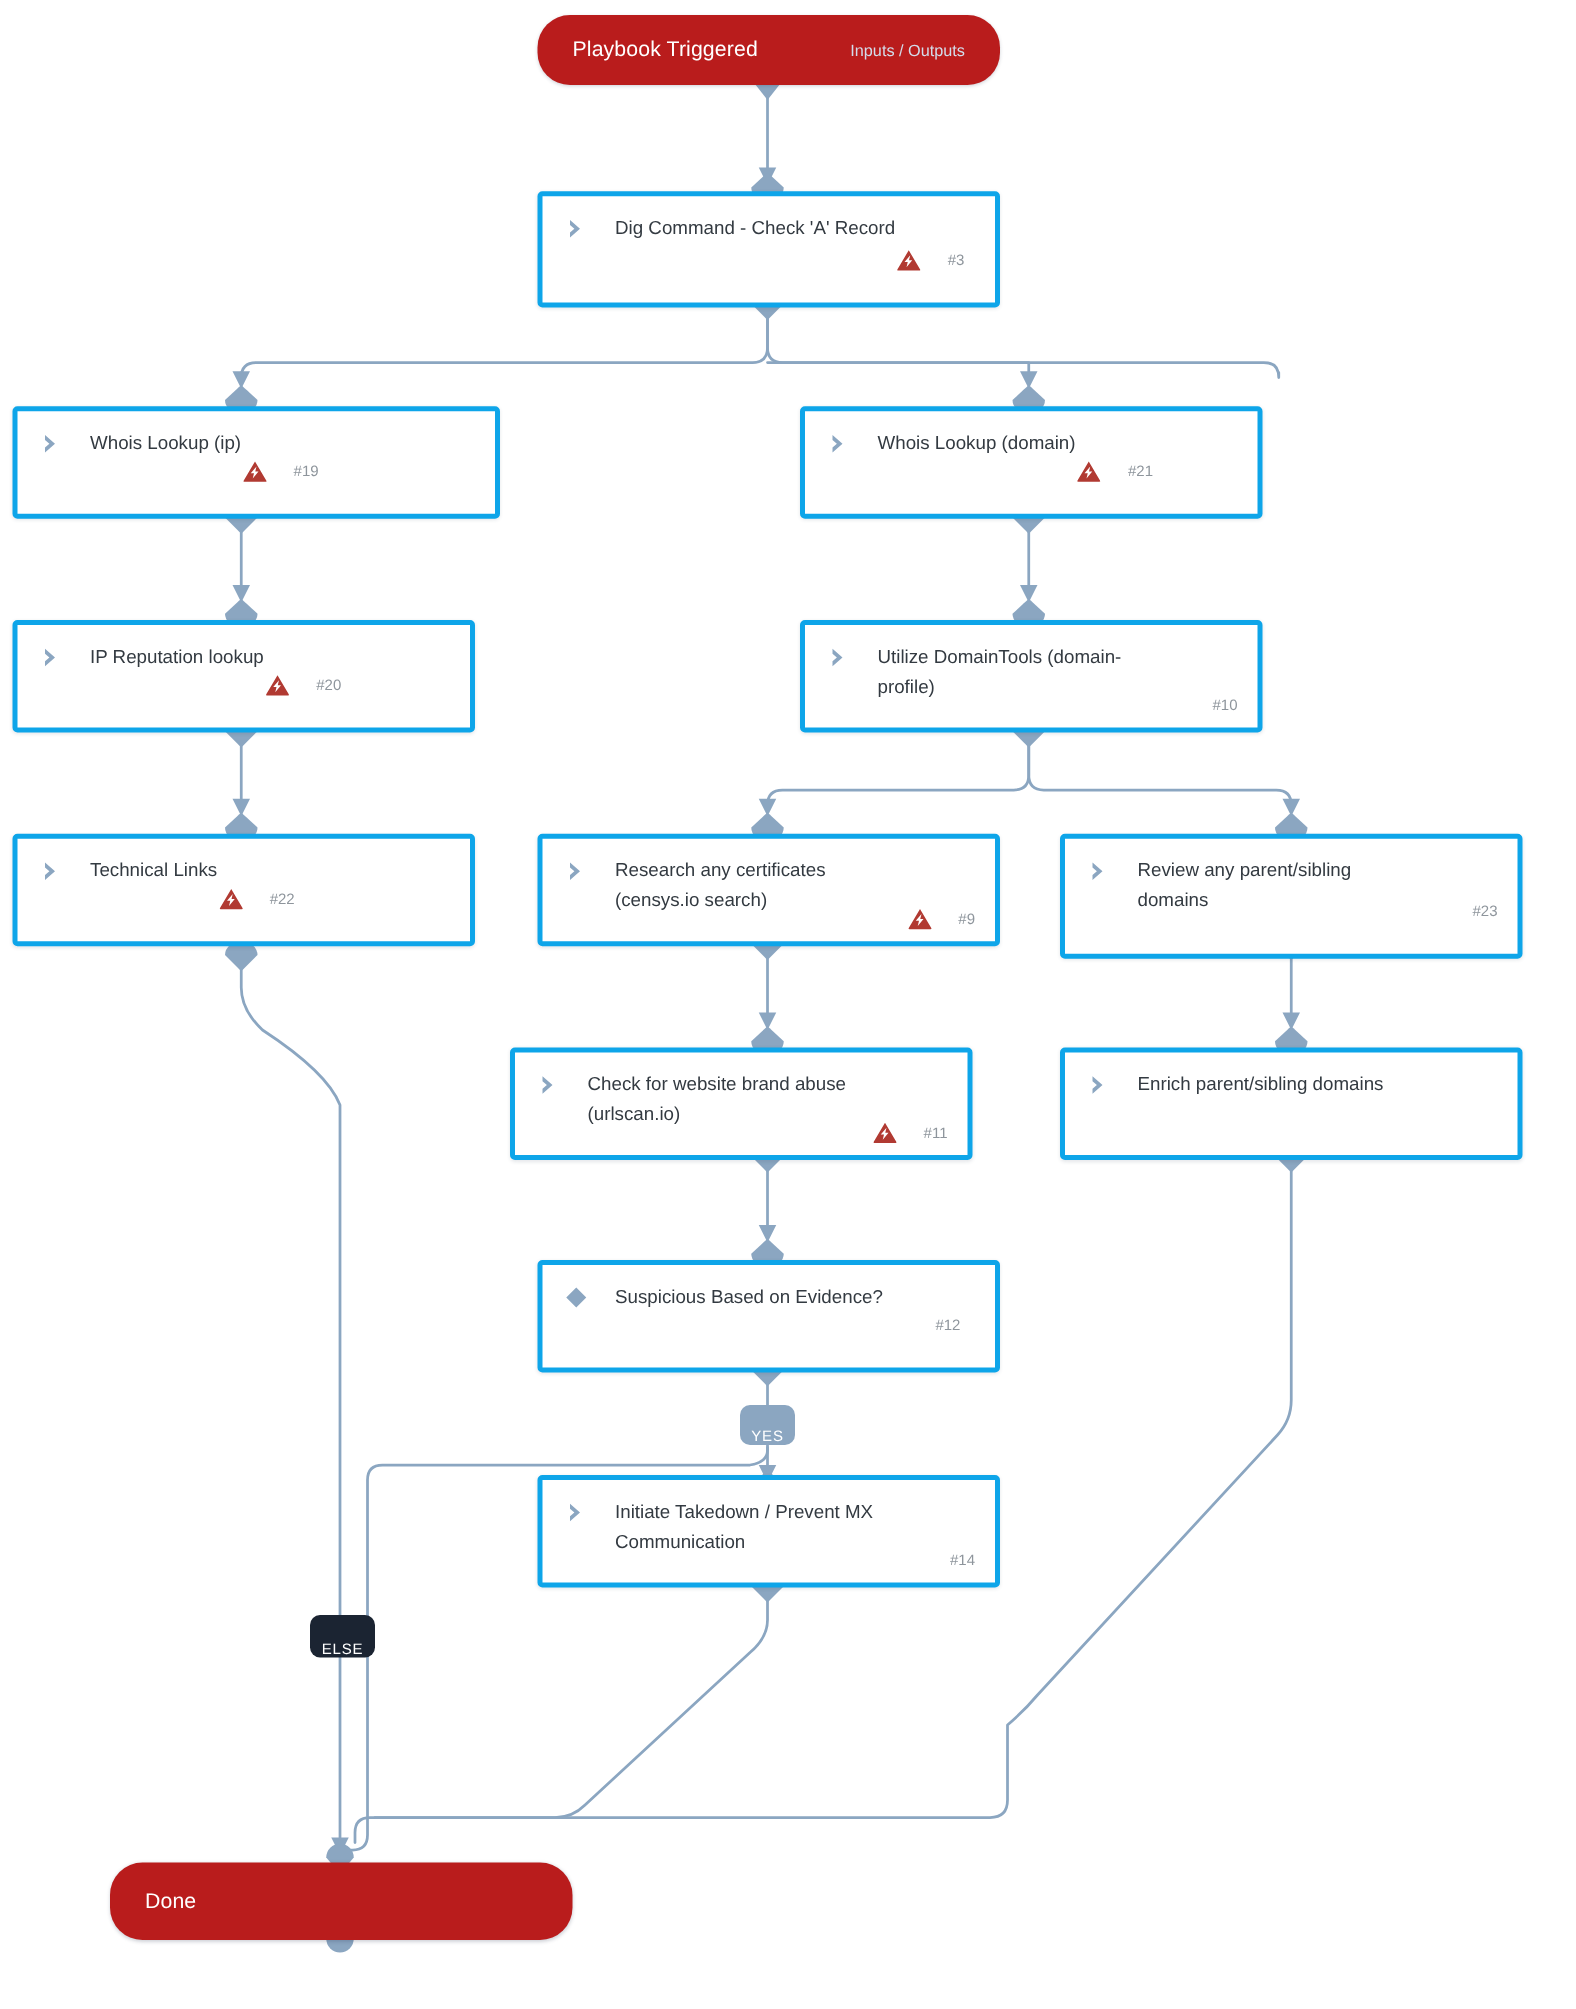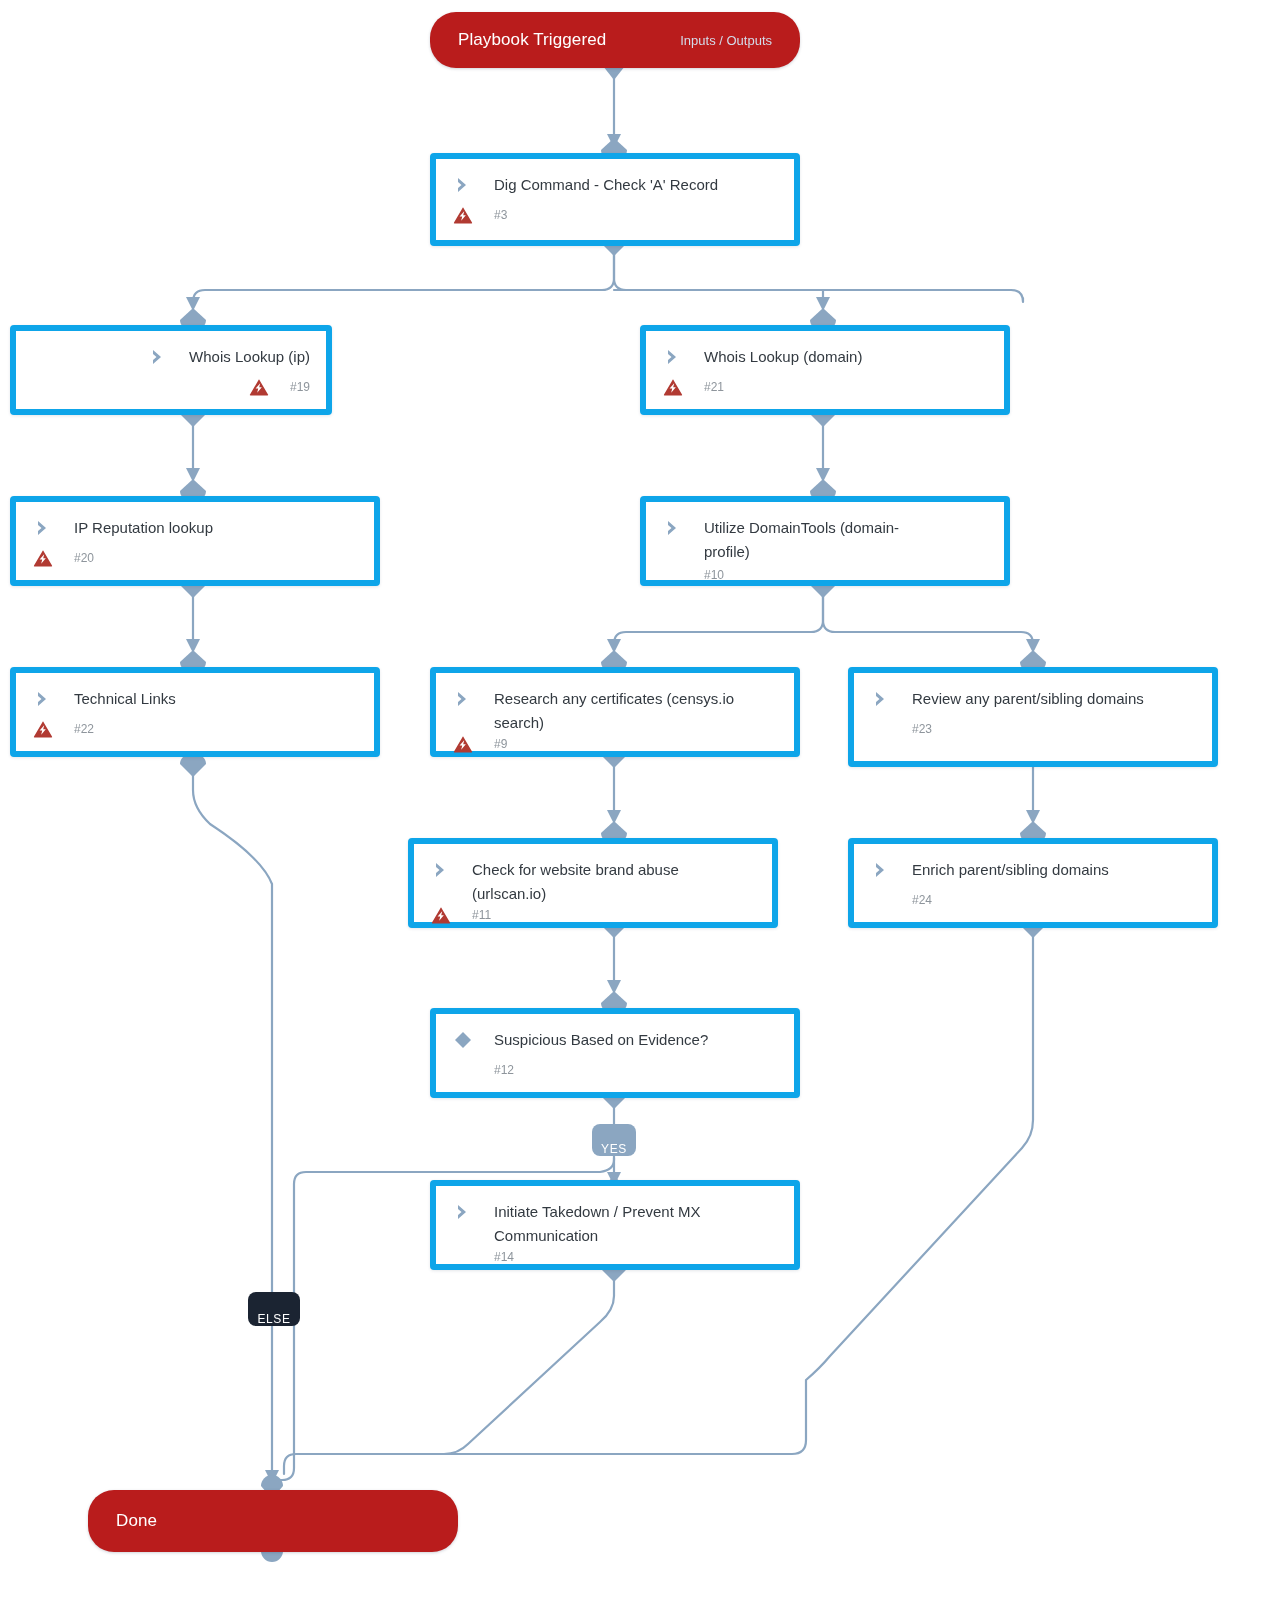--- a/index.html
+++ b/index.html
@@ -63,26 +63,25 @@
     color: #d3dcea;
     font-size: 13px;
     white-space: nowrap;
   }
 
   
   .node {
     position: absolute;
     box-sizing: border-box;
     background: #ffffff;
-    border: 6px solid #0ea5e9;
+    border: 4px solid #0ea5e9;
     border-radius: 4px;
     box-shadow: 0 1px 3px rgba(40,55,80,0.12);
     padding: 14px 16px 24px 16px;
     display: flex;
-    flex-direction: column;
   }
   .node-top {
     display: flex;
     align-items: flex-start;
     gap: 20px;
   }
   .node-icon {
     flex: 0 0 22px;
     width: 22px;
     height: 22px;
@@ -281,21 +280,21 @@
       <span class="warn-slot">
         <svg width="20" height="18" viewBox="0 0 20 18">
           <path d="M10 1.2 L19 16.4 Q19.6 17.4 18.4 17.4 L1.6 17.4 Q0.4 17.4 1 16.4 Z" fill="#b13a32"></path>
           <path d="M11.2 5.2 L6.6 10.6 L9.2 10.6 L8.2 14.8 L12.8 9.2 L10.2 9.2 Z" fill="#ffffff"></path>
         </svg>
       </span>
       <span class="node-id">#3</span>
     </div>
   </div>
 
-  <div class="node" style="left:10px; top:325px; width:322px; height:90px;align-items:flex-end;">
+  <div class="node" style="left:10px; top:325px; width:390px; height:90px;">
     <div class="node-top">
       <span class="node-icon">
         <svg width="18" height="18" viewBox="0 0 18 18">
             <path d="M4 2 L12 9 L4 16 L4 12 L7.5 9 L4 6 Z" fill="#8ba6c1"></path>
           </svg>
       </span>
       <span class="node-title">Whois Lookup (ip)</span>
     </div>
     <div class="node-foot">
       <span class="warn-slot">
@@ -440,24 +439,20 @@
 
   <div class="node" style="left:848px; top:838px; width:370px; height:90px;">
     <div class="node-top">
       <span class="node-icon">
         <svg width="18" height="18" viewBox="0 0 18 18">
             <path d="M4 2 L12 9 L4 16 L4 12 L7.5 9 L4 6 Z" fill="#8ba6c1"></path>
           </svg>
       </span>
       <span class="node-title">Enrich parent/sibling domains</span>
     </div>
-    <div class="node-foot">
-      <span class="warn-slot"></span>
-      <span class="node-id">#24</span>
-    </div>
   </div>
 
   <div class="node" style="left:430px; top:1008px; width:370px; height:90px;">
     <div class="node-top">
       <span class="node-icon">
         <svg width="20" height="20" viewBox="0 0 20 20">
             <path d="M10 2 L18 10 L10 18 L2 10 Z" fill="#8ba6c1"></path>
           </svg>
       </span>
       <span class="node-title">Suspicious Based on Evidence?</span>

